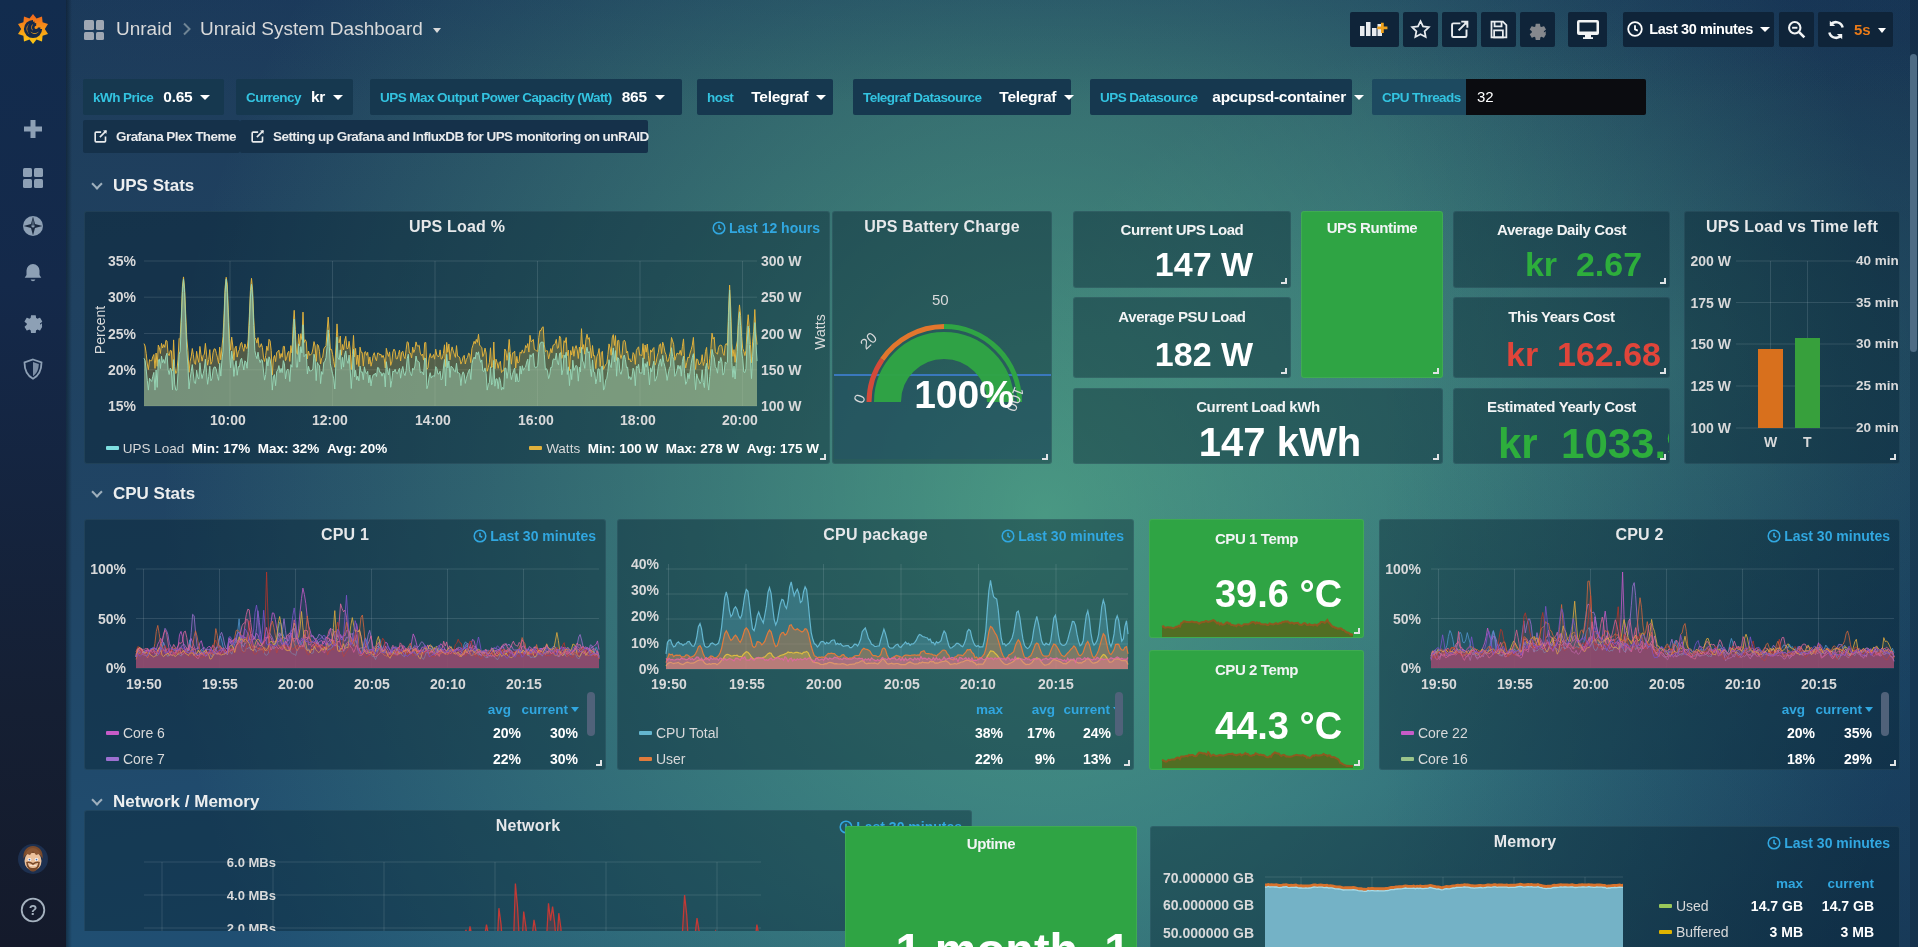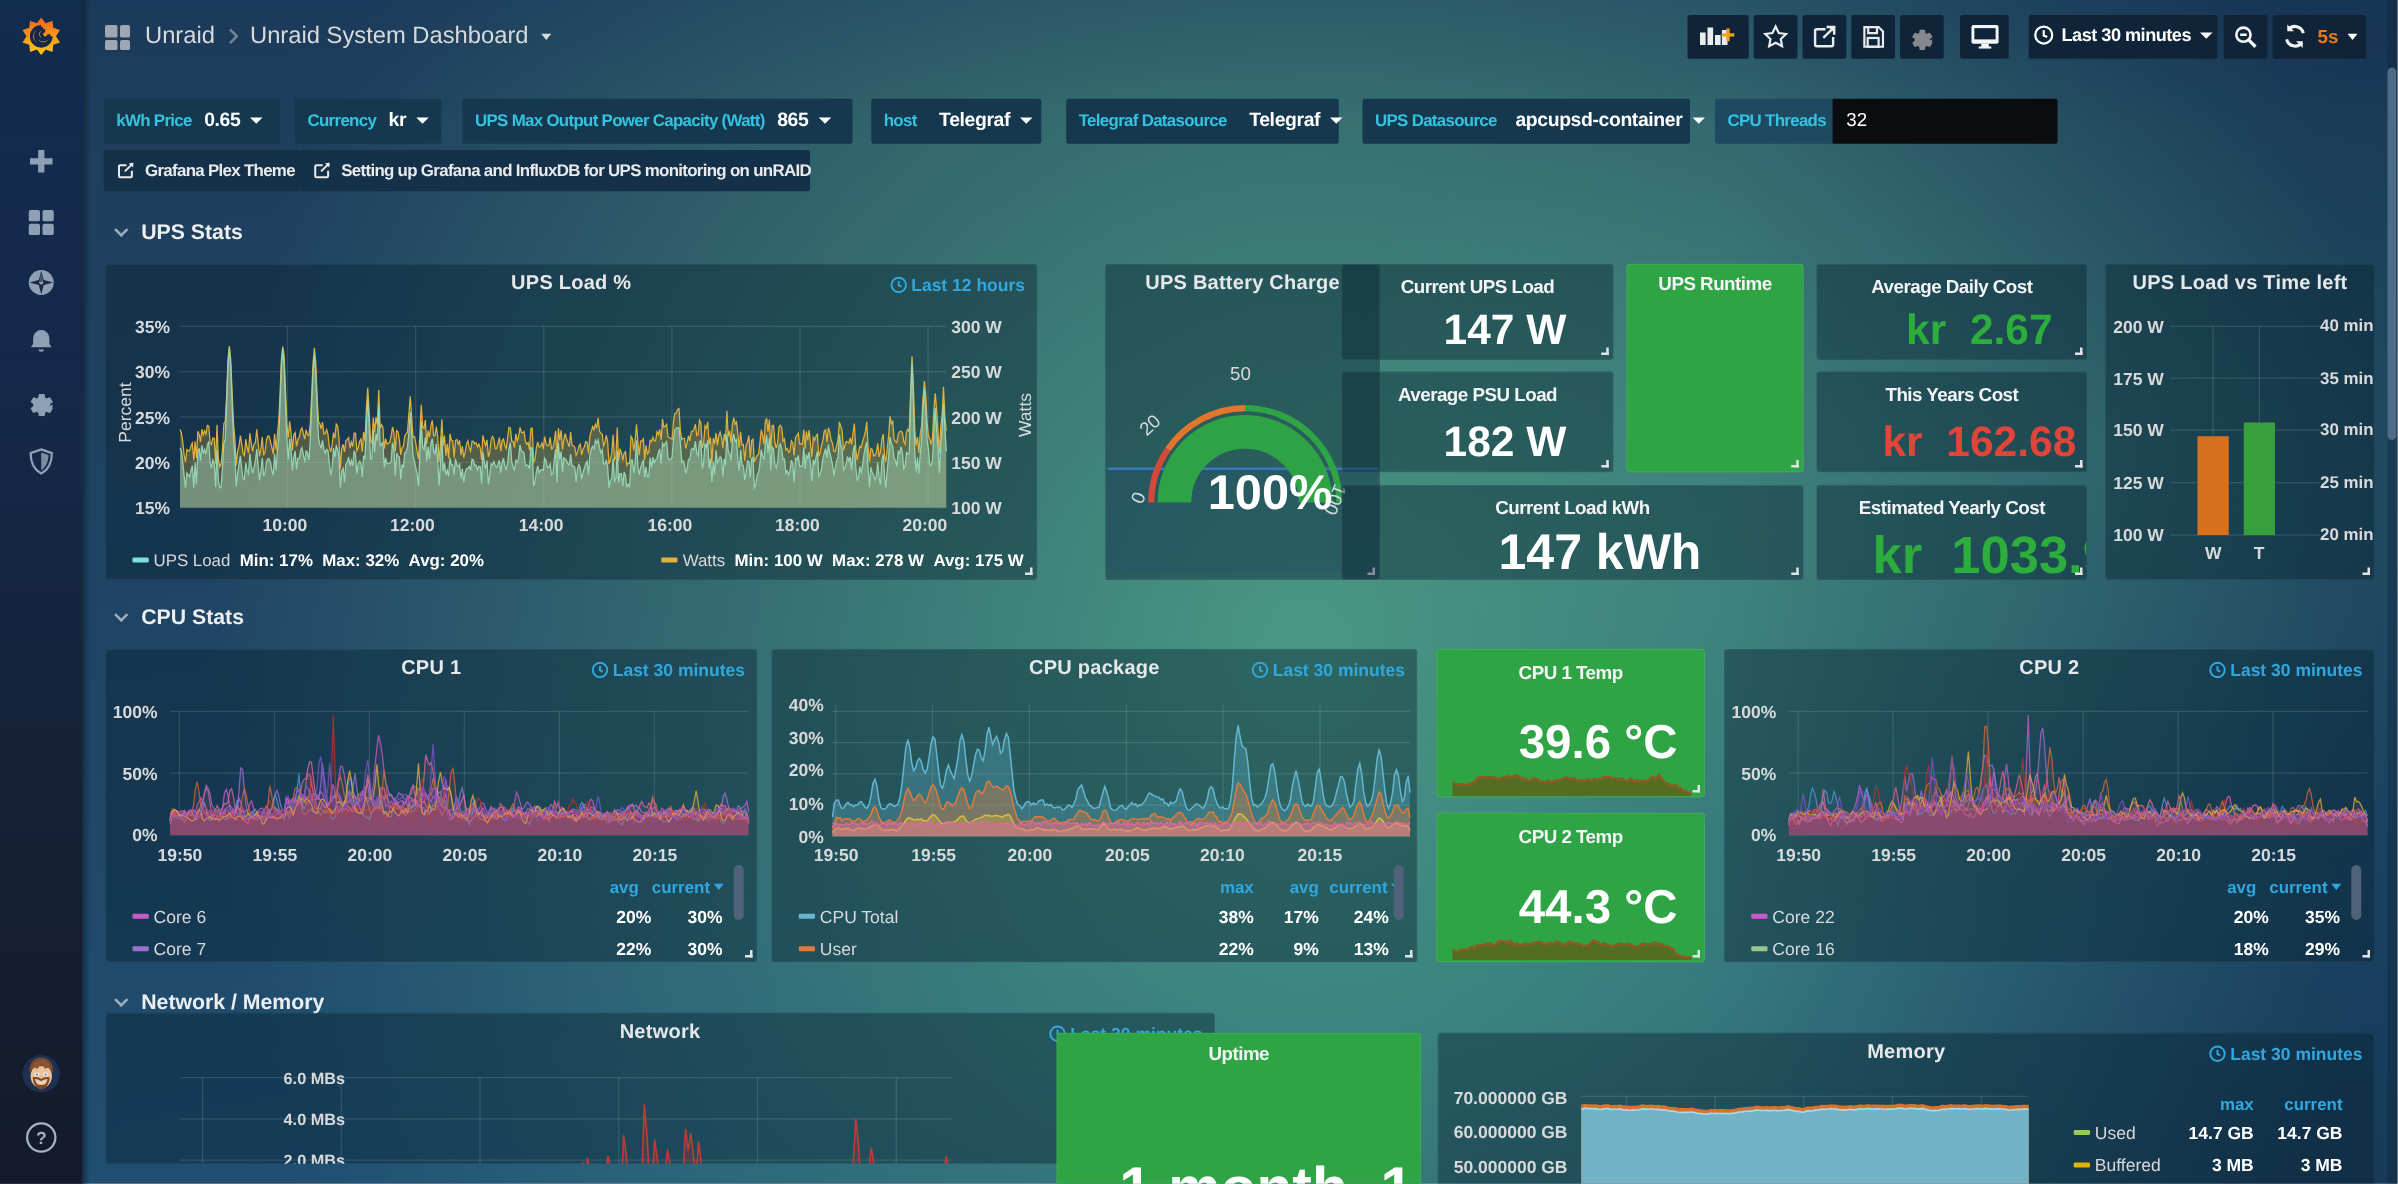--- a/index.html
+++ b/index.html
@@ -264,21 +264,21 @@
   <div class="axl" style="left:227px;top:200px">12:00</div>
   <div class="axl" style="left:330px;top:200px">14:00</div>
   <div class="axl" style="left:433px;top:200px">16:00</div>
   <div class="axl" style="left:535px;top:200px">18:00</div>
   <div class="axl" style="left:637px;top:200px">20:00</div>
   <div class="leg" style="left:21px;top:229px;font-size:13.5px"><span class="dash" style="background:#7edee0"></span> UPS Load&nbsp; <b>Min: 17%</b>&nbsp; <b>Max: 32%</b>&nbsp; <b>Avg: 20%</b></div>
   <div class="leg" style="right:10px;top:229px;font-size:13.5px"><span class="dash" style="background:#e0b13c"></span> Watts&nbsp; <b>Min: 100 W</b>&nbsp; <b>Max: 278 W</b>&nbsp; <b>Avg: 175 W</b></div>
   <div class="rz"></div>
 </div>
 
-<div class="panel" style="left:884px;top:211px;width:220px;height:253px">
+<div class="panel" style="left:832px;top:211px;width:220px;height:253px">
   <div class="ptitle">UPS Battery Charge</div>
   <div class="abs" style="left:1px;top:162px;width:217px;height:85px;background:rgba(30,75,120,0.20);border-top:2px solid #3a78bd"></div>
   <svg class="abs" style="left:0;top:0" width="220" height="253" viewBox="0 0 220 253">
     <path d="M 36 190 A 75.5 75.5 0 0 1 49.3 147.4" fill="none" stroke="#d44a3a" stroke-width="5"></path>
     <path d="M 49.3 147.4 A 75.5 75.5 0 0 1 111 114.5" fill="none" stroke="#e2762d" stroke-width="5"></path>
     <path d="M 111 114.5 A 75.5 75.5 0 0 1 186.5 190" fill="none" stroke="#2fa444" stroke-width="5"></path>
     <path d="M 54.5 190 A 56.5 56.5 0 0 1 167.5 190" fill="none" stroke="#2fa444" stroke-width="27" opacity="0.97"></path>
   </svg>
   <div class="axn" style="left:22px;top:178px;transform:rotate(-68deg);font-size:15px">0</div>
   <div class="axn" style="left:27px;top:120px;transform:rotate(-43deg);font-size:15px">20</div>

